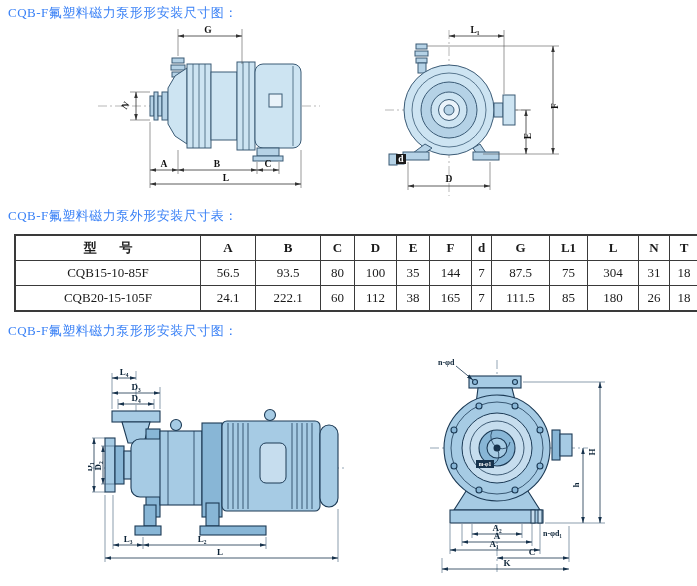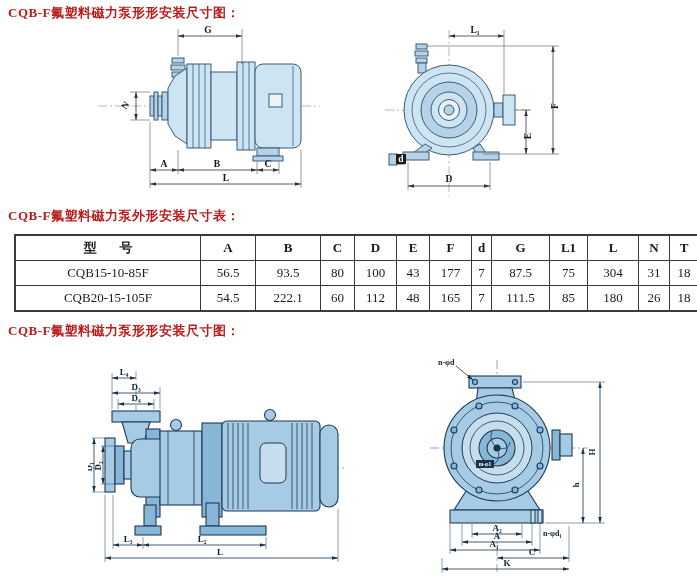--- a/index.html
+++ b/index.html
@@ -1,18 +1,18 @@
 <!DOCTYPE html>
 <html><head>
 <meta charset="utf-8">
 <style>
   html,body{margin:0;padding:0;}
   body{width:697px;height:586px;background:#ffffff;position:relative;overflow:hidden;
        font-family:"Liberation Serif","DejaVu Serif",serif;}
-  .heading{position:absolute;left:8px;font-size:13px;font-weight:bold;color:#b91c1c;
+  .heading{position:absolute;left:8px;font-size:13px;font-weight:normal;color:#3b82f6;
            letter-spacing:0.5px;white-space:pre;}
   #heading-top{top:4px;}
   #heading-table{top:207px;text-align:center;}
   #heading-bottom{top:322px;}
   table.dim{position:absolute;left:14px;top:234px;width:670px;border-collapse:collapse;
             table-layout:fixed;border:2px solid #3a3a3a;font-size:13px;color:#1a1a1a;}
   table.dim th,table.dim td{border:1px solid #3a3a3a;text-align:center;height:24px;
             padding:0;font-weight:normal;white-space:pre;overflow:hidden;}
   table.dim th{font-weight:bold;}
   table.dim th:nth-child(1){width:184px}
@@ -217,36 +217,36 @@
         <th>T</th>
       </tr>
   </thead>
   <tbody>
       <tr>
         <td>CQB15-10-85F</td>
         <td>56.5</td>
         <td>93.5</td>
         <td>80</td>
         <td>100</td>
-        <td>43</td>
-        <td>177</td>
+        <td>35</td>
+        <td>144</td>
         <td>7</td>
         <td>87.5</td>
         <td>75</td>
         <td>304</td>
         <td>31</td>
         <td>18</td>
       </tr>
       <tr>
         <td>CQB20-15-105F</td>
-        <td>54.5</td>
+        <td>24.1</td>
         <td>222.1</td>
         <td>60</td>
         <td>112</td>
-        <td>48</td>
+        <td>38</td>
         <td>165</td>
         <td>7</td>
         <td>111.5</td>
         <td>85</td>
         <td>180</td>
         <td>26</td>
         <td>18</td>
       </tr>
     </tbody>
 </table>

